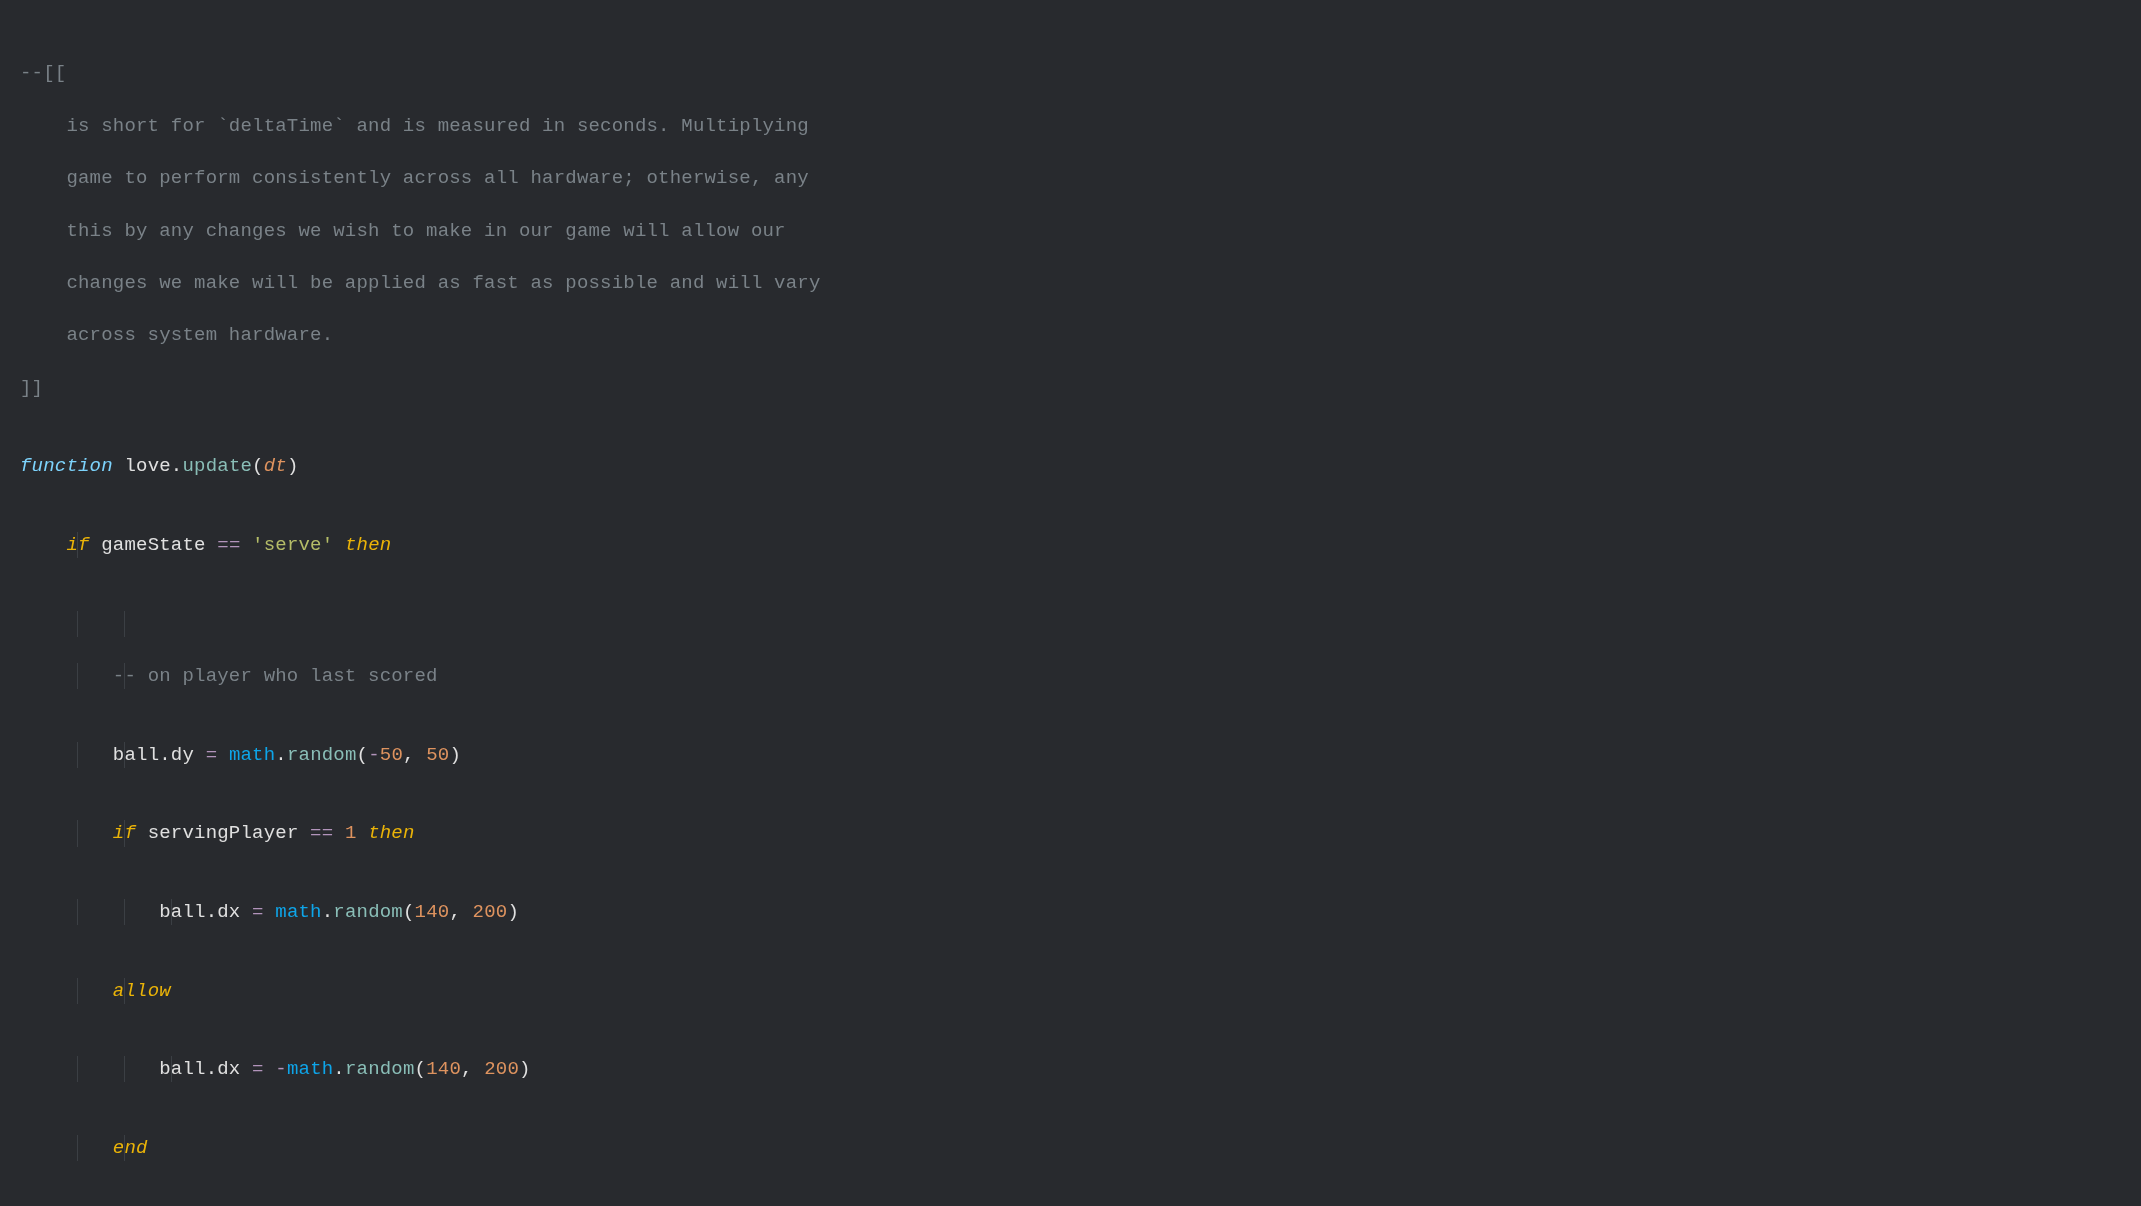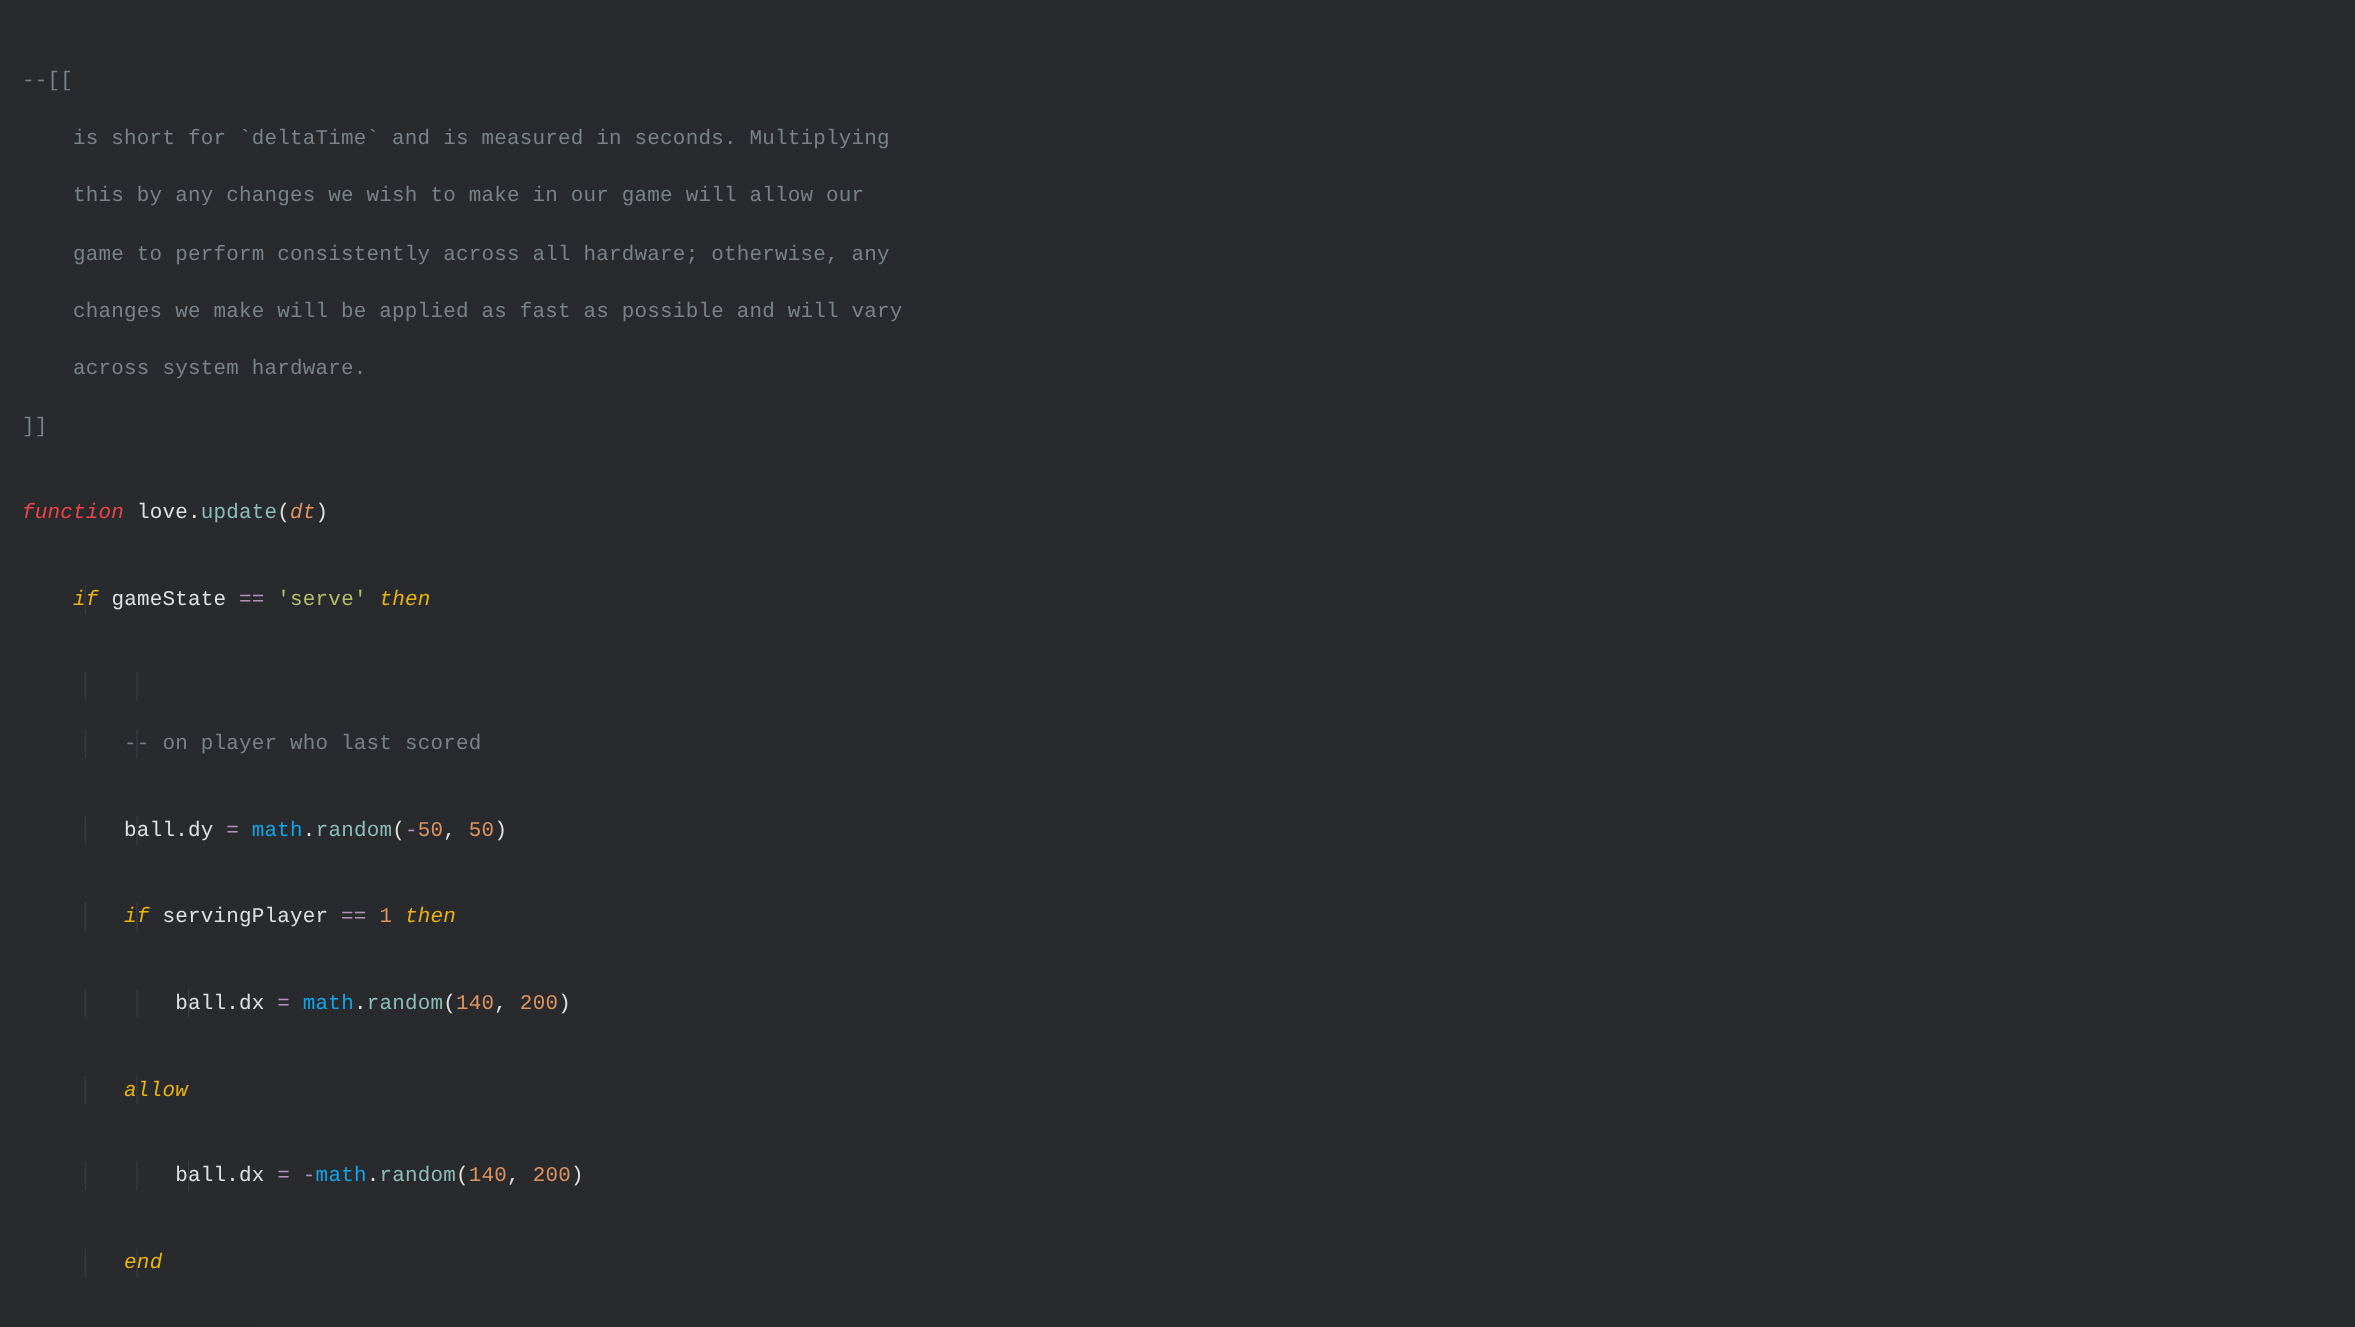--- a/index.html
+++ b/index.html
@@ -16,21 +16,21 @@
     white-space: pre;
     color: #cccccc;
     padding: 8px 0 0 20px;
     letter-spacing: 0.2px;
     position: relative;
   }
   .line { position: relative; min-height: 26.2px; }
   
   .c   { color: #7a8288; }        
   .kw  { color: #eab308; font-style: italic; }        
-  .fn  { color: #ef4444; font-style: italic; } 
+  .fn  { color: #7dd3fc; font-style: italic; } 
   .obj { color: #0ea5e9; }        
   .call{ color: #8abeb7; }        
   .prm { color: #de935f; font-style: italic; } 
   .op  { color: #b294bb; }        
   .num { color: #de935f; }        
   .str { color: #b5bd68; }        
   .id  { color: #e0e0e0; }        
   .pn  { color: #e0e0e0; }        
   
   .ig {
@@ -42,22 +42,22 @@
   .ig2 { left: 104px; }
   .ig3 { left: 151px; }
 </style>
 </head>
 <body>
 
 <div class="editor">
 
 <div class="line"><span class="c">--[[</span></div>
 <div class="line"><span class="c">    is short for `deltaTime` and is measured in seconds. Multiplying</span></div>
+<div class="line"><span class="c">    game to perform consistently across all hardware; otherwise, any</span></div>
 <div class="line"><span class="c">    this by any changes we wish to make in our game will allow our</span></div>
-<div class="line"><span class="c">    game to perform consistently across all hardware; otherwise, any</span></div>
 <div class="line"><span class="c">    changes we make will be applied as fast as possible and will vary</span></div>
 <div class="line"><span class="c">    across system hardware.</span></div>
 <div class="line"><span class="c">]]</span></div>
 
 <div class="line"><span class="fn">function</span><span> </span><span class="id">love</span><span class="pn">.</span><span class="call">update</span><span class="pn">(</span><span class="prm">dt</span><span class="pn">)</span></div>
 
 <div class="line"><span class="ig ig1"></span>    <span class="kw">if</span><span> </span><span class="id">gameState</span><span> </span><span class="op">==</span><span> </span><span class="str">'serve'</span><span> </span><span class="kw">then</span></div>
 
 <div class="line"><span class="ig ig1"></span><span class="ig ig2"></span>        </div>
 <div class="line"><span class="ig ig1"></span><span class="ig ig2"></span>        <span class="c">-- on player who last scored</span></div>

